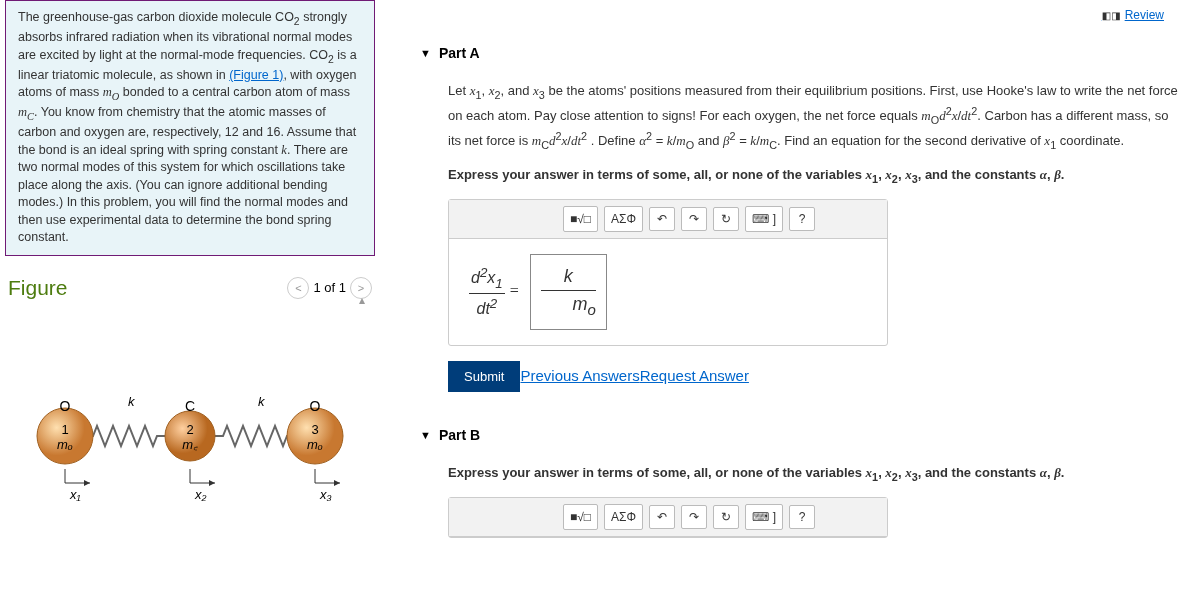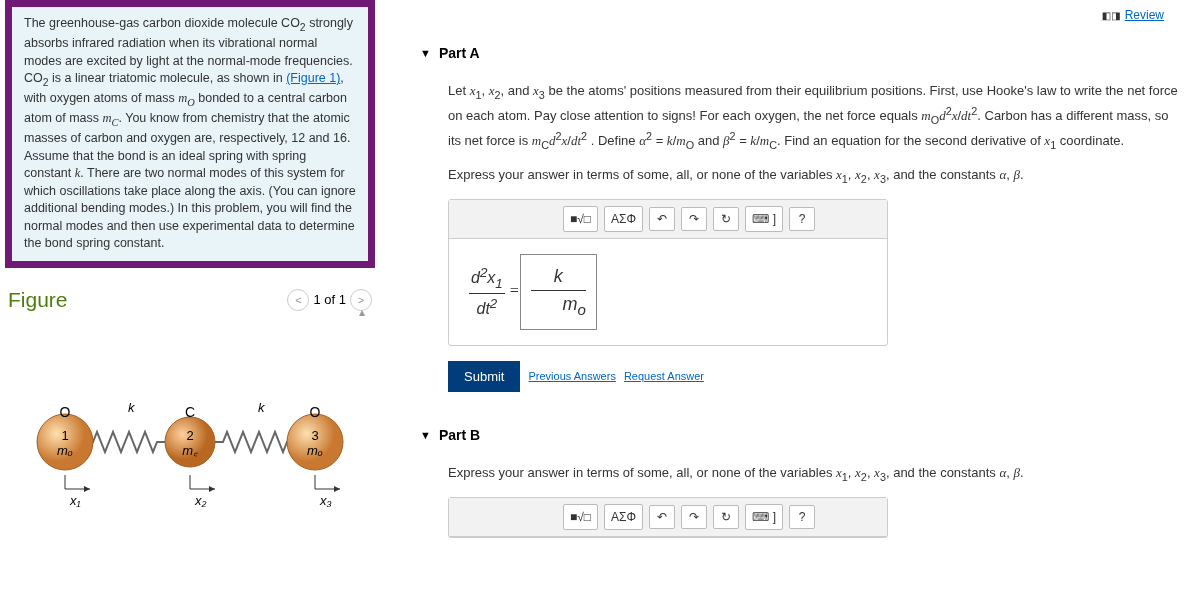--- a/index.html
+++ b/index.html
@@ -1,45 +1,45 @@
 <!DOCTYPE html>
 <html><head>
 <meta charset="utf-8">
 <style>
 * { box-sizing: border-box; margin: 0; padding: 0; font-family: Arial, sans-serif; }
 body { background: #fff; width: 1200px; height: 602px; overflow: hidden; position: relative; }
 .container { display: flex; width: 100%; height: 100%; }
 .left-panel { width: 380px; height: 100%; overflow: hidden; display: flex; flex-direction: column; }
-.problem-box { background: #e8f4f8; border: 7px solid #701a75; padding: 8px 12px; font-size: 12.5px; line-height: 1.4; color: #333; margin: 0 5px; }
+.problem-box { background: #e8f4f8; border: 1px solid #701a75; padding: 8px 12px; font-size: 12.5px; line-height: 1.4; color: #333; margin: 0 5px; }
 .figure-header { display: flex; justify-content: space-between; align-items: center; padding: 10px 8px; margin-top: 10px; }
 .figure-title { font-size: 21px; color: #4d7c0f; }
 .figure-nav { display: flex; align-items: center; gap: 4px; font-size: 13px; }
 .nav-btn { width: 22px; height: 22px; border: 1px solid #ccc; border-radius: 50%; background: #fff; color: #999; display: flex; align-items: center; justify-content: center; cursor: pointer; font-size: 11px; }
 .figure-body { flex: 1; display: flex; align-items: center; justify-content: center; padding: 20px 10px; position: relative; }
 .scroll-up, .scroll-down { position: absolute; right: 10px; width: 16px; height: 16px; color: #999; font-size: 12px; display:flex; align-items:center; justify-content:center; }
 .scroll-up { top: -18px; }
 .right-panel { flex: 1; padding: 10px 20px; overflow-y: auto; position: relative; }
 .review-link { position: absolute; top: 8px; right: 36px; color: #0066cc; font-size: 12px; text-decoration: underline; display: flex; align-items: center; gap: 4px; }
 .review-link::before { content: "◧◨"; font-size: 10px; color: #333; text-decoration: none; }
 .part-header { display: flex; align-items: center; gap: 8px; font-size: 14px; font-weight: bold; margin: 35px 0 20px; padding-left: 20px; }
 .part-header .arrow { font-size: 11px; }
 .part-body { padding-left: 48px; font-size: 13px; color: #333; line-height: 1.5; }
 .part-text { margin-bottom: 12px; }
-.instruction { font-weight: normal; margin-bottom: 12px; }
+.instruction { font-weight: bold; margin-bottom: 12px; }
 .answer-area { border: 1px solid #ccc; border-radius: 3px; margin-bottom: 15px; width: 440px; }
 .toolbar { background: #f2f2f2; border-bottom: 1px solid #ccc; padding: 6px 8px; display: flex; align-items: center; gap: 6px; }
 .toolbar-spacer { flex: 0 0 100px; }
 .tool-btn { padding: 3px 6px; border: 1px solid #bbb; background: #fff; border-radius: 2px; font-size: 12px; cursor: pointer; min-width: 24px; text-align: center; }
 .tool-btn.square { width: 26px; height: 24px; display: flex; align-items: center; justify-content: center; }
-.answer-input { display: flex; align-items: center; padding: 15px 20px; gap: 0; font-size: 16px; min-height: 70px; }
+.answer-input { display: flex; align-items: center; padding: 15px 20px; gap: 10px; font-size: 16px; min-height: 70px; }
 .math-lhs { font-style: italic; font-family: 'Times New Roman', serif; }
 .answer-value-box { border: 1px solid #888; padding: 8px 10px; font-family: 'Times New Roman', serif; font-style: italic; font-size: 18px; min-width: 40px; }
-.btn-row { display: flex; align-items: center; gap: 8px; }
+.btn-row { display: flex; align-items: center; gap: 0; }
 .submit-btn { background: #003d7a; color: #fff; padding: 8px 16px; border: none; font-size: 13px; cursor: pointer; }
-.link { color: #0066cc; text-decoration: underline; font-size: 11px; cursor: pointer; }
+.link { color: #0066cc; text-decoration: underline; font-size: 15px; cursor: pointer; }
 .fig-link { color: #0066cc; text-decoration: underline; }
 .italic { font-style: italic; font-family: 'Times New Roman', serif; }
 .molecule-diagram { width: 320px; }
 </style>
 </head>
 <body>
 
 <div class="container">
   <div class="left-panel">
     <div class="problem-box">

